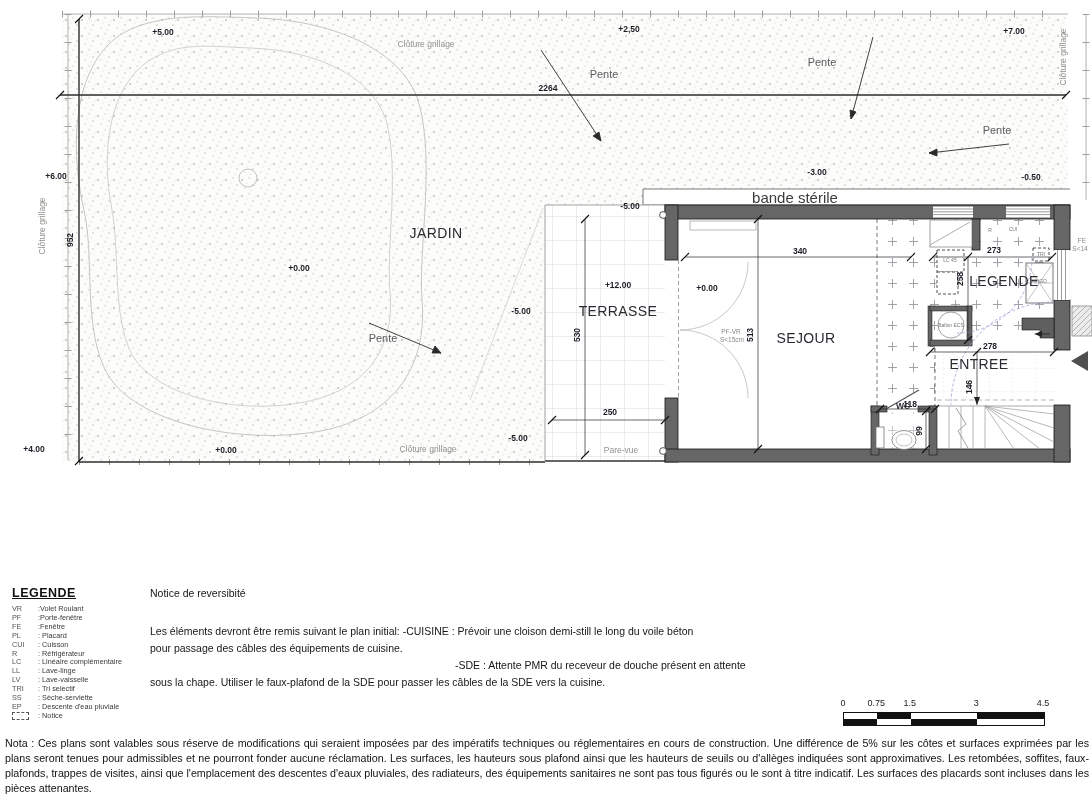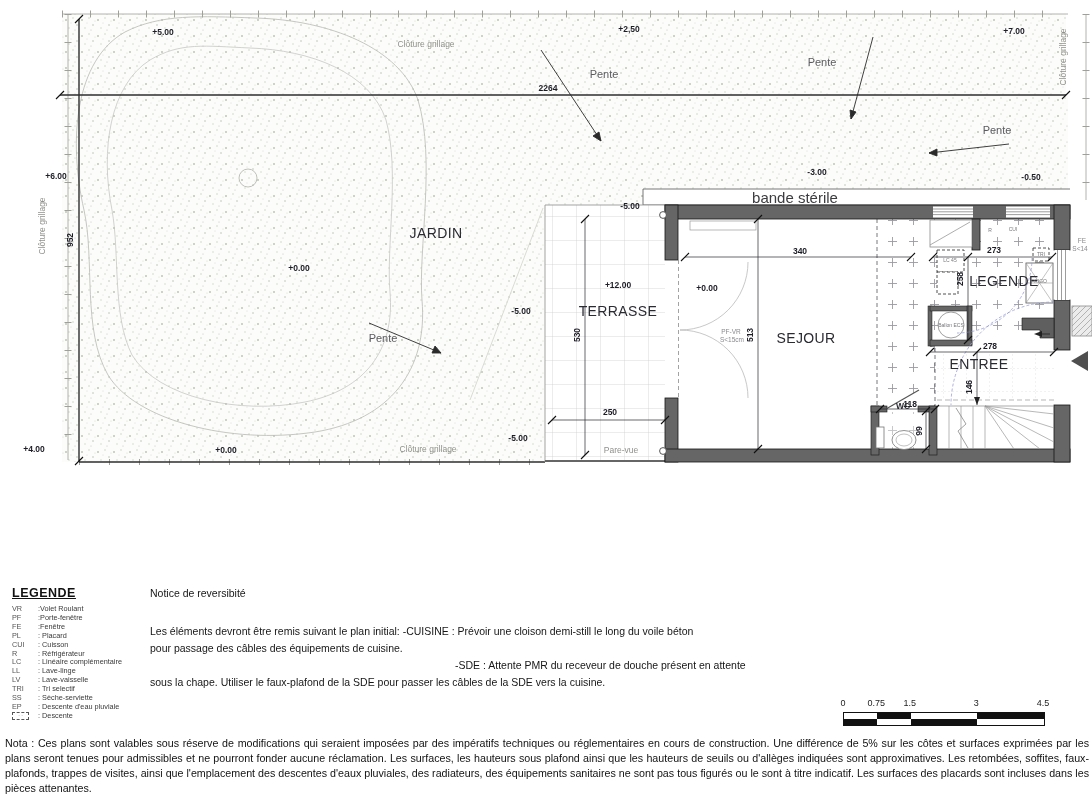--- a/index.html
+++ b/index.html
@@ -292,21 +292,21 @@
         <div class="lg-row"><span class="lg-ab">FE</span><span class="lg-desc">:Fenêtre</span></div>
         <div class="lg-row"><span class="lg-ab">PL</span><span class="lg-desc">: Placard</span></div>
         <div class="lg-row"><span class="lg-ab">CUI</span><span class="lg-desc">: Cuisson</span></div>
         <div class="lg-row"><span class="lg-ab">R</span><span class="lg-desc">: Réfrigérateur</span></div>
         <div class="lg-row"><span class="lg-ab">LC</span><span class="lg-desc">: Linéaire complémentaire</span></div>
         <div class="lg-row"><span class="lg-ab">LL</span><span class="lg-desc">: Lave-linge</span></div>
         <div class="lg-row"><span class="lg-ab">LV</span><span class="lg-desc">: Lave-vaisselle</span></div>
         <div class="lg-row"><span class="lg-ab">TRI</span><span class="lg-desc">: Tri selectif</span></div>
         <div class="lg-row"><span class="lg-ab">SS</span><span class="lg-desc">: Sèche-serviette</span></div>
         <div class="lg-row"><span class="lg-ab">EP</span><span class="lg-desc">: Descente d'eau pluviale</span></div>
-        <div class="lg-row"><span class="lg-ab soffite-sym">· ·</span><span class="lg-desc">: Descente</span></div>
+        <div class="lg-row"><span class="lg-ab soffite-sym">· ·</span><span class="lg-desc">: Notice</span></div>
       </div>
   </div>
 
   <div id="notice">
     <div id="notice-title">Notice de reversibité</div>
     <div id="notice-body">
         <div class="nt-line">Les éléments devront être remis suivant le plan initial: -CUISINE : Prévoir une cloison demi-still le long du voile béton</div>
         <div class="nt-line">pour passage des câbles des équipements de cuisine.</div>
         <div class="nt-line" style="padding-left: 305px;">-SDE : Attente PMR  du receveur de douche présent en attente</div>
         <div class="nt-line">sous la chape. Utiliser le faux-plafond  de la SDE pour passer les câbles de la SDE vers la cuisine.</div>

